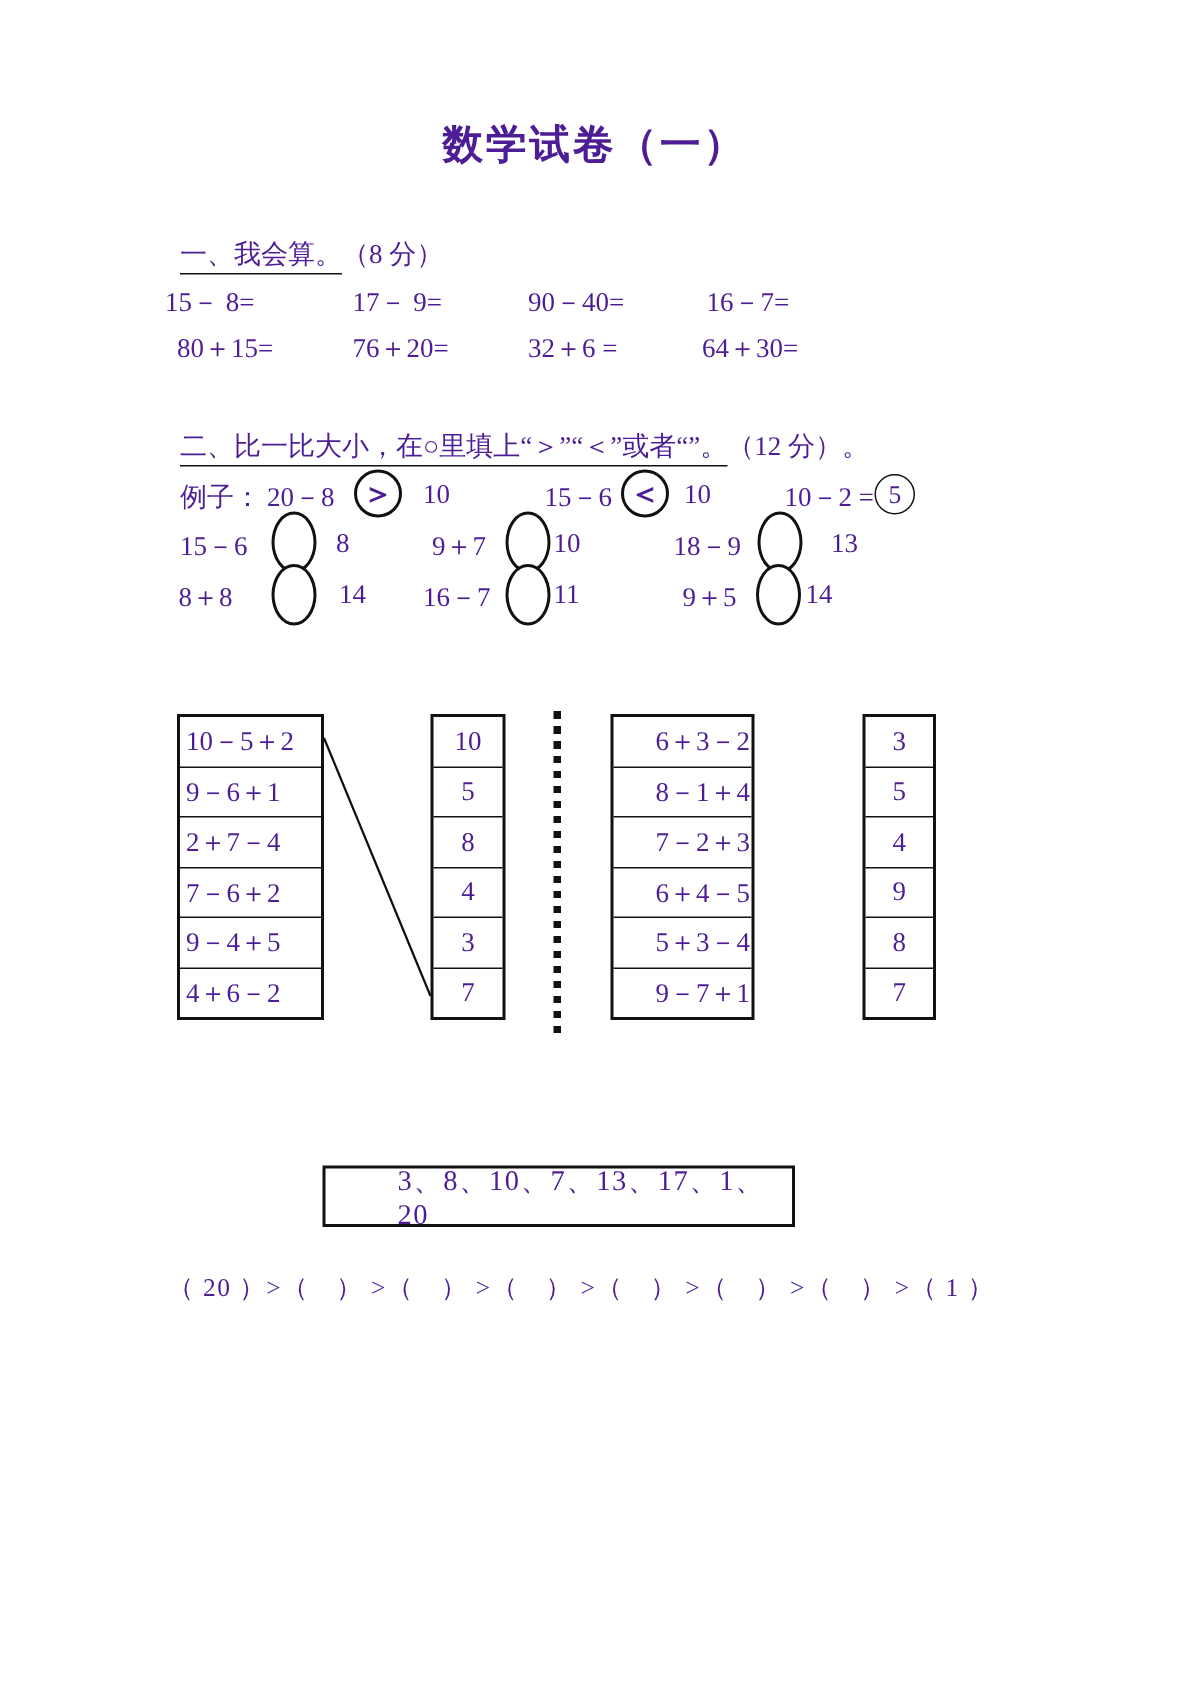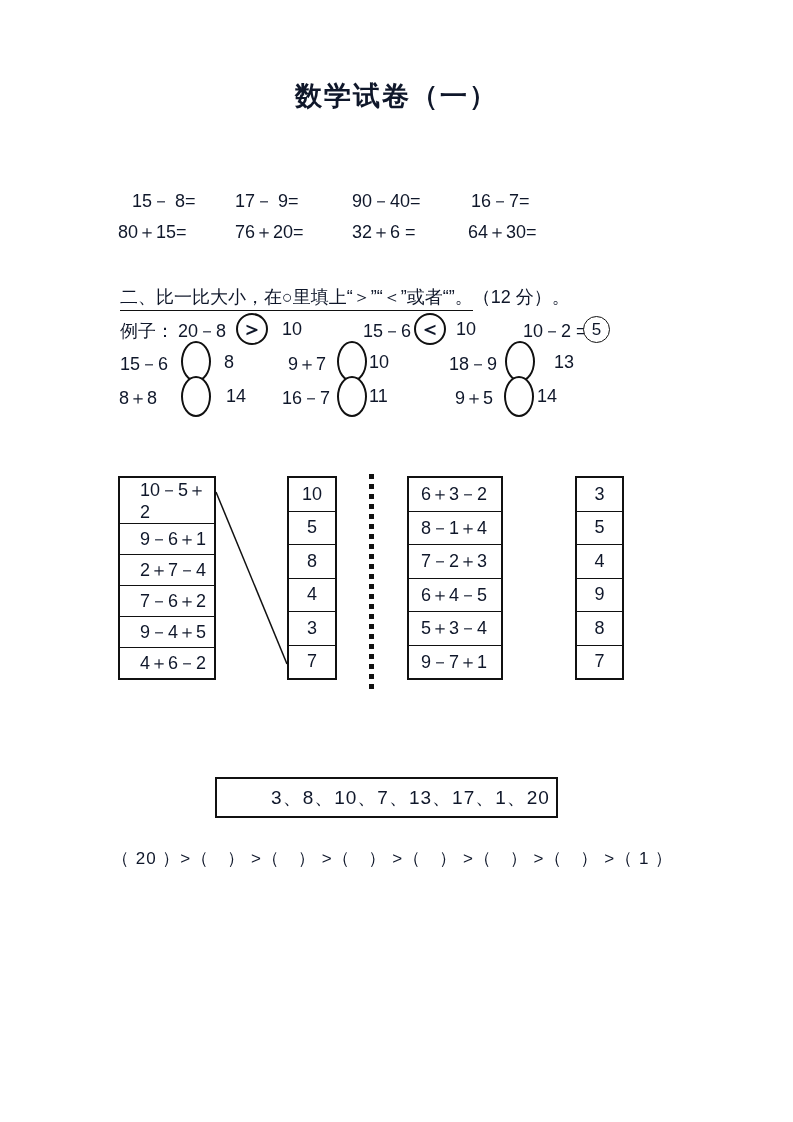--- a/index.html
+++ b/index.html
@@ -1,57 +1,60 @@
 <!DOCTYPE html>
 <html><head>
 <meta charset="utf-8">
 <style>
   * { margin:0; padding:0; box-sizing:border-box; }
   body { background:#fff; }
   .page {
     position:relative; width:793px; height:1122px; background:#ffffff;
-    font-family:Liberation Sans, sans-serif; color:#0f172a;
+    font-family:Liberation Serif, serif; color:#4c1d95;
     overflow:hidden;
   }
   .abs { position:absolute; }
   .title { top:78px; left:0; width:100%; text-align:center;
            font-size:27px; font-weight:bold; letter-spacing:2px; }
   .heading { font-size:18px; white-space:nowrap; }
   .ul { border-bottom:1.5px solid #111; padding-bottom:3px; }
   .expr { font-size:18px; white-space:nowrap; }
   .oval { display:block; width:30px; height:41px; border:2px solid #111;
           border-radius:50%; background:#fff; }
   .circ { display:flex; width:32px; height:32px; border:2px solid #111;
           border-radius:50%; align-items:center; justify-content:center;
           font-size:21px; font-weight:bold; background:#fff; }
   .circ5 { display:flex; width:27px; height:27px; border:1.5px solid #111;
            border-radius:50%; align-items:center; justify-content:center;
            font-size:17px; background:#fff; }
   .t { display:flex; flex-direction:column; border:2px solid #111; background:#fff; }
   .t .cell { flex:1; display:flex; align-items:center;
              border-bottom:1.5px solid #111; font-size:18px; }
   .t .cell:last-child { border-bottom:none;text-align:center; }
-  .t.lpad .cell { padding-left:20px; }
-  .t.lpad2 .cell { padding-left:12px; }
+  .t.lpad .cell { padding-left:4px; }
+  .t.lpad2 .cell { padding-left:28px; }
   .t.ctr .cell { justify-content:center; }
   .dots { width:5px;
           background-image:repeating-linear-gradient(to bottom,#111 0 5px,transparent 5px 10px); }
   .numbox { border:2px solid #111; display:flex; align-items:center;
             justify-content:center; padding-left:48px; font-size:19px;
             letter-spacing:1px; }
   .ansline { font-size:17px; white-space:nowrap; letter-spacing:1px; }
 </style>
 </head>
 <body>
 
 <div class="page">
 
   <div class="abs title">数学试卷（一）</div>
 
-  <span class="abs expr" style="left:132px; top:189px;">15－ 8=</span>
+  <div class="abs heading" style="left:120px; top:157px;">
+    <span class="ul">一、我会算。</span><span>（8 分）</span>
+  </div>
+  <span class="abs expr" style="left:110px; top:189px;">15－ 8=</span>
   <span class="abs expr" style="left:235px; top:189px;">17－ 9=</span>
   <span class="abs expr" style="left:352px; top:189px;text-align:center;">90－40=</span>
   <span class="abs expr" style="left:471px; top:189px;">16－7=</span>
   <span class="abs expr" style="left:118px; top:220px;">80＋15=</span>
   <span class="abs expr" style="left:235px; top:220px;">76＋20=</span>
   <span class="abs expr" style="left:352px; top:220px;">32＋6 =</span>
   <span class="abs expr" style="left:468px; top:220px;">64＋30=</span>
 
   <div class="abs heading" style="left:120px; top:285px;">
     <span class="ul">二、比一比大小，在○里填上“＞”“＜”或者“”。</span><span>（12 分）。</span>
@@ -130,19 +133,19 @@
   <div class="abs t ctr" style="left:575px; top:476px; width:49px; height:204px;">
     <div class="cell">3</div>
     <div class="cell">5</div>
     <div class="cell">4</div>
     <div class="cell">9</div>
     <div class="cell">8</div>
     <div class="cell">7</div>
   </div>
 
 
-  <div class="abs numbox" style="left:215px; top:777px; width:343px; height:41px;">
+  <div class="abs numbox" style="left:215px; top:777px; width:315px; height:41px;">
     <span>3、8、10、7、13、17、1、20</span>
   </div>
 
   <div class="abs ansline" style="left:112px; top:847px;">（ 20 ）&gt;（　） &gt;（　） &gt;（　） &gt;（　） &gt;（　） &gt;（　） &gt;（ 1 ）</div>
 
 </div>
 
 </body></html>

